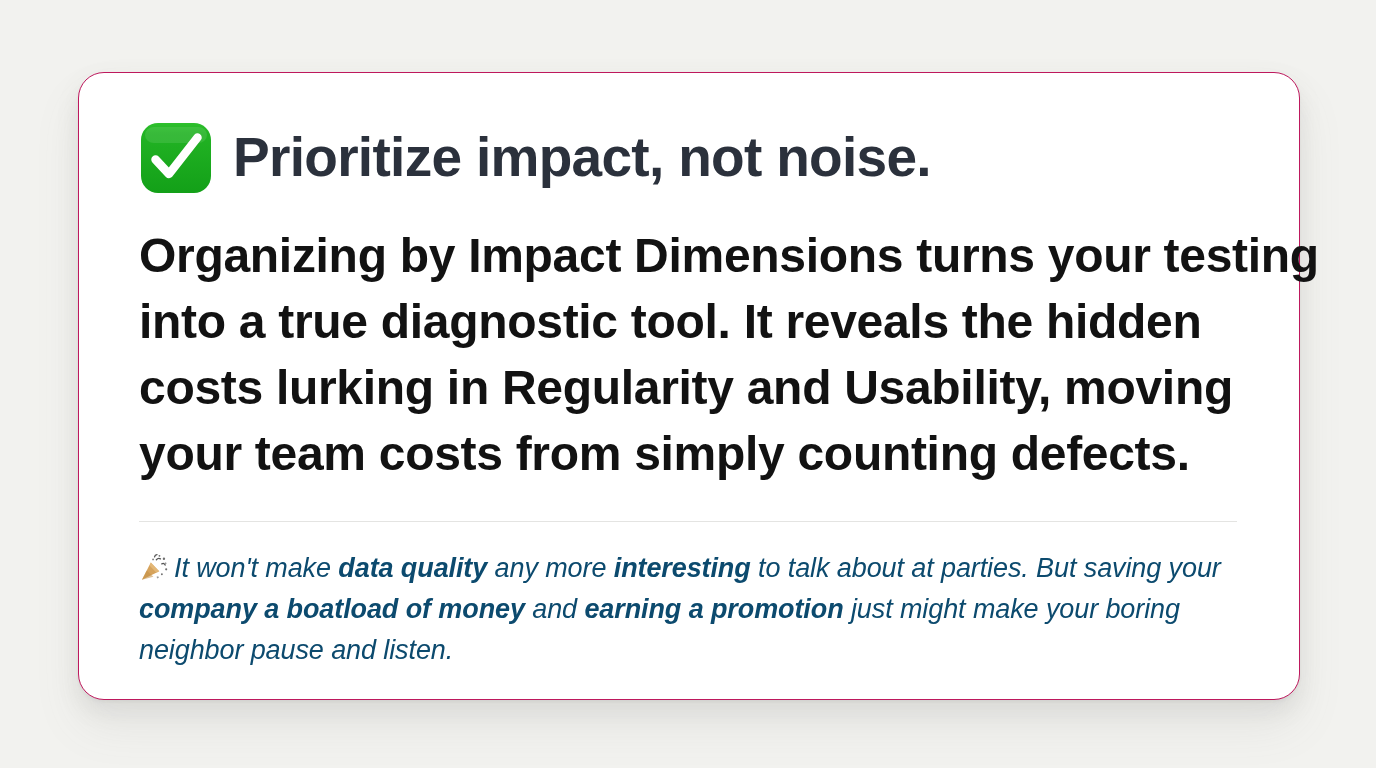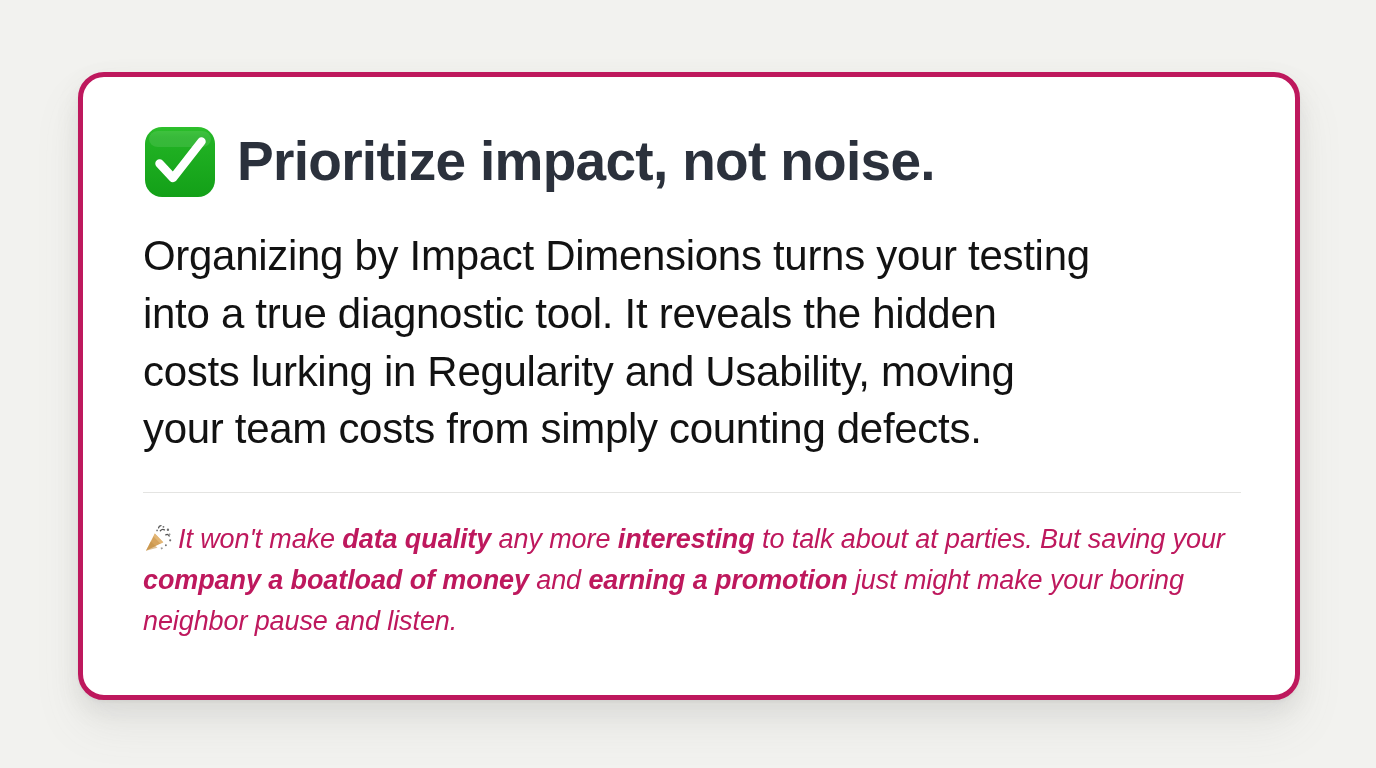--- a/index.html
+++ b/index.html
@@ -26,21 +26,21 @@
 
   .card {
     position: absolute;
     left: 78px;
     top: 72px;
     width: 1222px;
     height: 628px;
     box-sizing: border-box;
     background: #ffffff;
     border-radius: 26px;
-    border: 5px solid #be185d;
+    border: 1px solid #be185d;
     box-shadow:
       0 2px 3px rgba(120,120,115,0.07),
       0 10px 22px rgba(120,120,115,0.13),
       0 26px 46px rgba(120,120,115,0.10);
     padding: 48px 60px 0 60px;
   }
 
   
   .heading {
     display: flex;
@@ -64,22 +64,22 @@
     font-weight: bold;
     color: #2b313c;
     letter-spacing: -0.7px;
     line-height: 1.05;
     white-space: nowrap;
   }
 
   
   .body-copy {
     margin: 28px 0 0 0;
-    font-size: 42px;
-    font-weight: normal;
+    font-size: 48px;
+    font-weight: bold;
     color: #121212;
     line-height: 1.375;
     letter-spacing: -0.3px;
     max-width: 1105px;
   }
   .body-line { display: block; white-space: nowrap; }
 
   
   .divider {
     margin: 34px 0 0 0;
@@ -87,21 +87,21 @@
     height: 1px;
     background: #e4e4e2;
     border: 0;
   }
 
   
   .footer {
     margin: 26px 0 0 0;
     font-size: 27px;
     font-style: italic;
-    color: #be185d;
+    color: #0c4a6e;
     line-height: 1.52;
     letter-spacing: -0.1px;
     max-width: 1100px;
   }
   .party-emoji {
     display: inline-block;
     width: 30px;
     height: 30px;
     vertical-align: -6px;
     margin-right: 5px;

